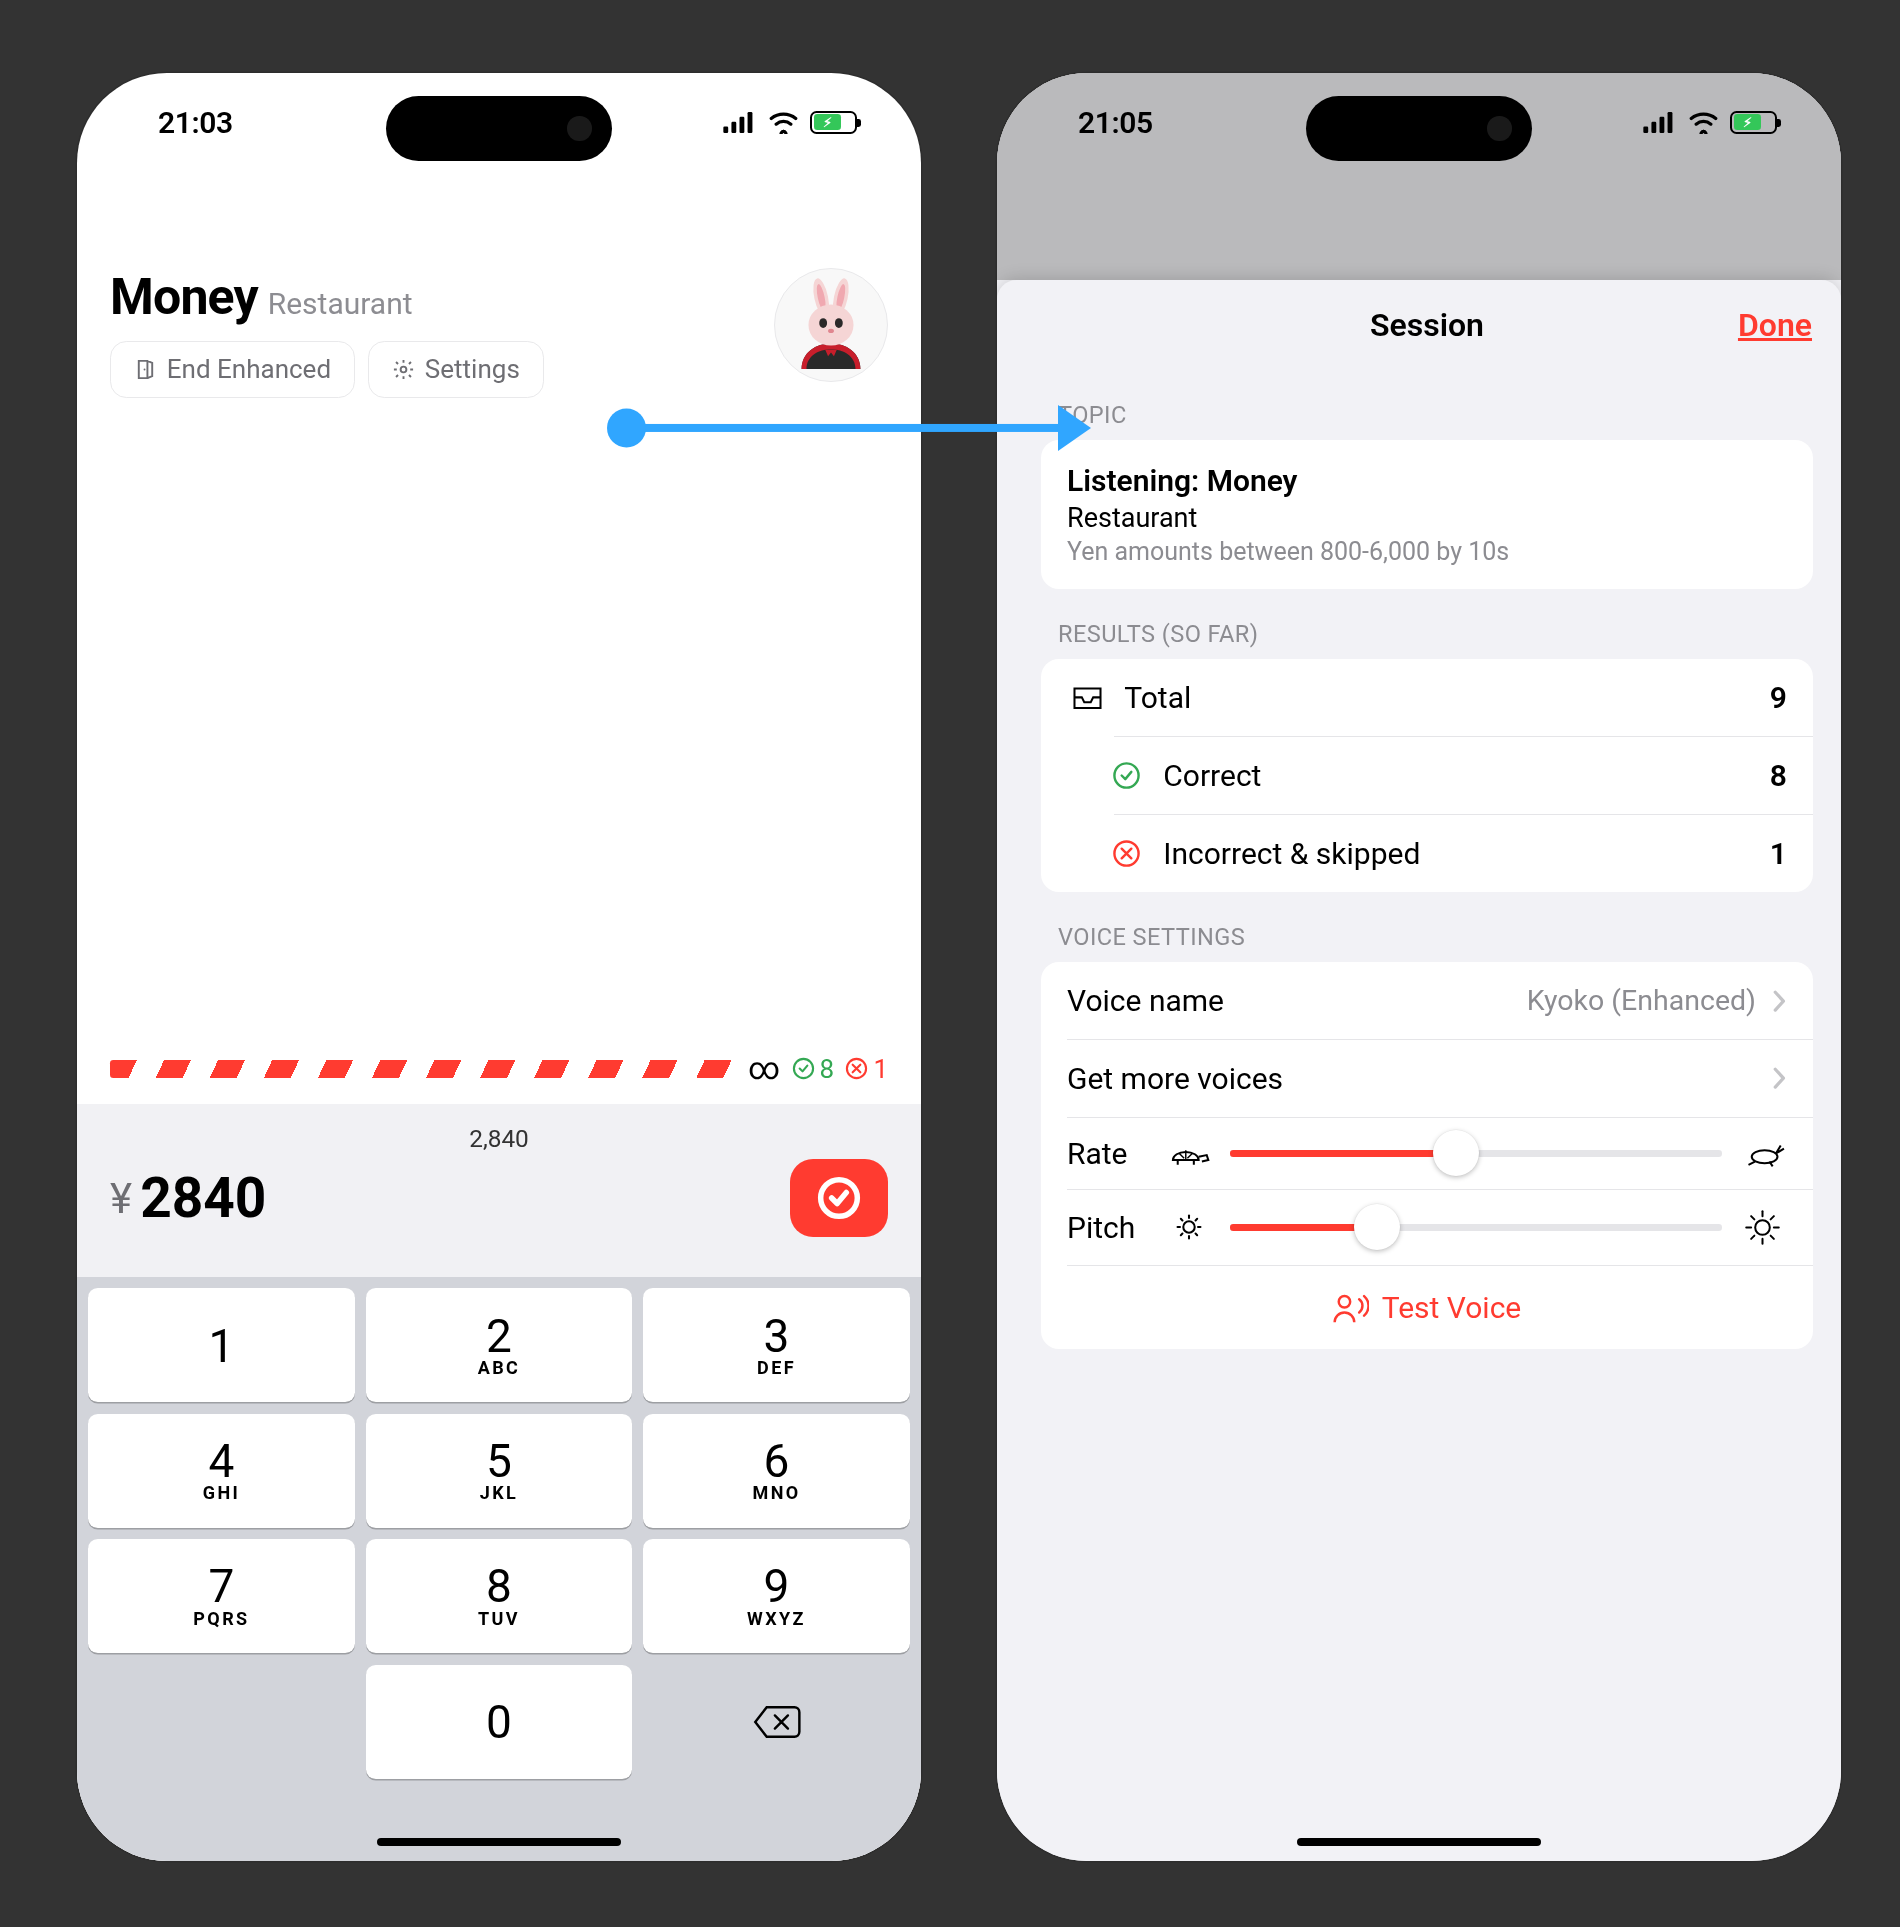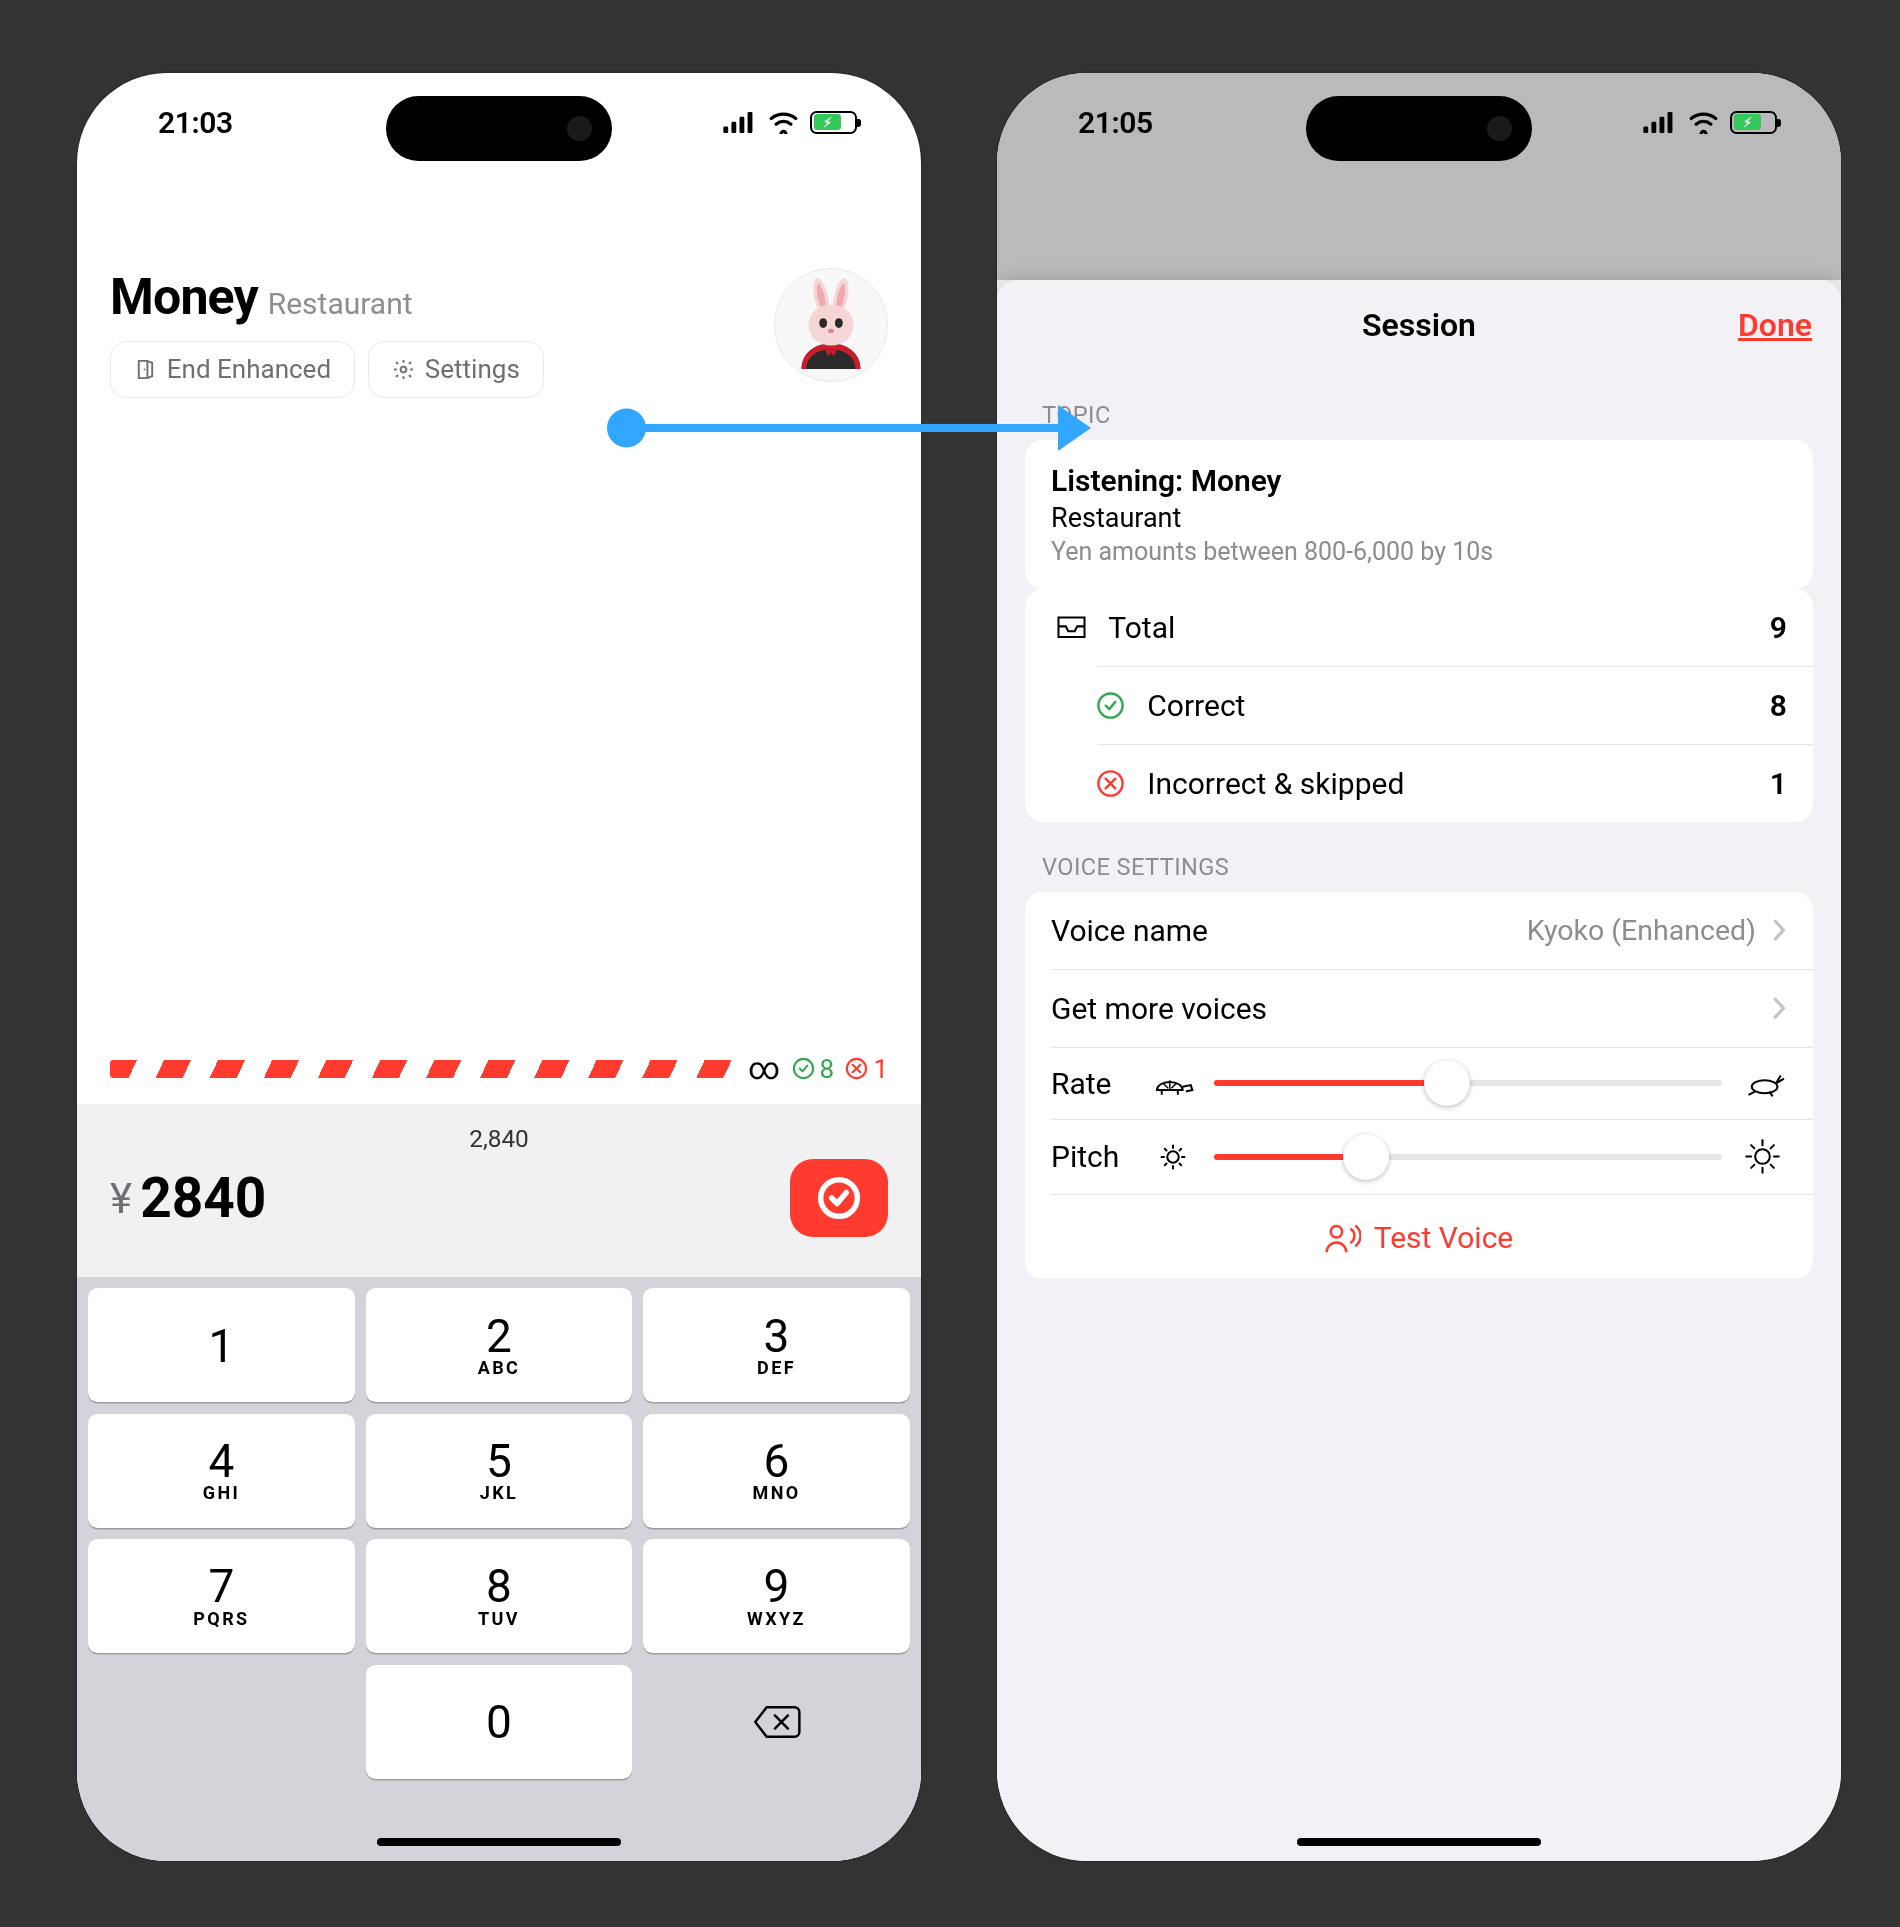--- a/index.html
+++ b/index.html
@@ -66,21 +66,21 @@
   .l-key-num { font-size:46px; font-weight:400; line-height:1;}
   .l-key-let { font-size:18px; font-weight:700; color:#000; letter-spacing:2.4px; margin-top:-1.6px;}
   .l-key-plain { background:transparent; box-shadow:none;}
   .l-backspace { display:flex; align-items:center; justify-content:center;}
   .l-keypad-wrap { position:absolute; top:173px; left:0; right:0; bottom:0; background:#d2d4da; padding:11.4px 11.4px 73px 11.4px;}
   .l-keypad2 { display:grid; grid-template-columns: repeat(3, 1fr); grid-auto-rows: 114px; gap:11.4px;}
 
   
   #phone-right .status-bar { background:#bababc; }
   .r-dim-top { position:absolute; top:0; left:0; right:0; height:207px; background:#bababc; }
-  .r-sheet { position:absolute; top:207px; left:0; right:0; bottom:0; background:#f2f2f6; border-radius:19.5px 19.5px 0 0; box-shadow: 0 -1.6px 16.3px rgba(0,0,0,0.15);}
+  .r-sheet { position:absolute; top:207px; left:0; right:0; bottom:0; background:#f2f2f6; border-radius:19.5px 19.5px 0 0; box-shadow: 0 -1.6px 16.3px rgba(0,0,0,0.15); padding-left: 16px;}
   .r-navbar { height:90px; display:flex; align-items:center; justify-content:center; position:relative;}
   .r-nav-title { font-size:32px; font-weight:600;}
   .r-done { position:absolute; right:29px; font-size:32px; font-weight:600; color:#ff3b30;text-decoration:underline;}
 
   .r-section-label { font-size:23.6px; color:#8c8c91; padding: 31px 45px 11.4px; text-transform:uppercase; letter-spacing:0.4px;}
   .r-card { margin:0 28px; background:#ffffff; border-radius:18px; overflow:hidden;}
   .r-topic-card { padding:23px 26px;}
   .r-topic-title { font-size:30px; font-weight:600;}
   .r-topic-sub { font-size:27px; color:#000; margin-top:3.3px;}
   .r-topic-desc { font-size:25px; color:#8c8c91; margin-top:3.3px;}
@@ -295,20 +295,21 @@
       <div class="r-done">Done</div>
     </div>
 
     <div class="r-section-label">TOPIC</div>
     <div class="r-card r-topic-card">
       <div class="r-topic-title">Listening: Money</div>
       <div class="r-topic-sub">Restaurant</div>
       <div class="r-topic-desc">Yen amounts between 800-6,000 by 10s</div>
     </div>
 
+    <div class="r-section-label">RESULTS (SO FAR)</div>
     <div class="r-card">
       <div class="r-row">
         <div class="r-row-icon-wrap">
             <svg width="31" height="24.4" viewBox="0 0 38 30">
               <path d="M3 3 H35 V27 H3 Z" fill="none" stroke="#000" stroke-width="2.5" rx="4"></path>
               <path d="M3 14 H12 L15 20 H23 L26 14 H35" fill="none" stroke="#000" stroke-width="2.5"></path>
             </svg>
           </div>
         <div class="r-row-label">Total</div>
         <div class="r-row-value">9</div>

